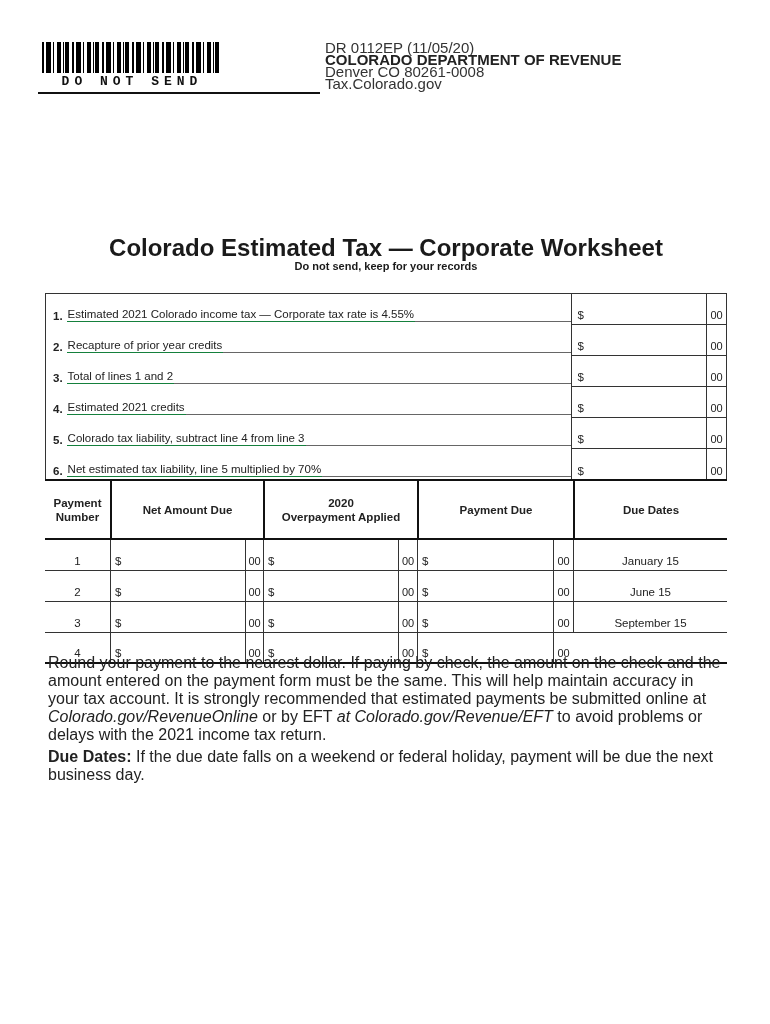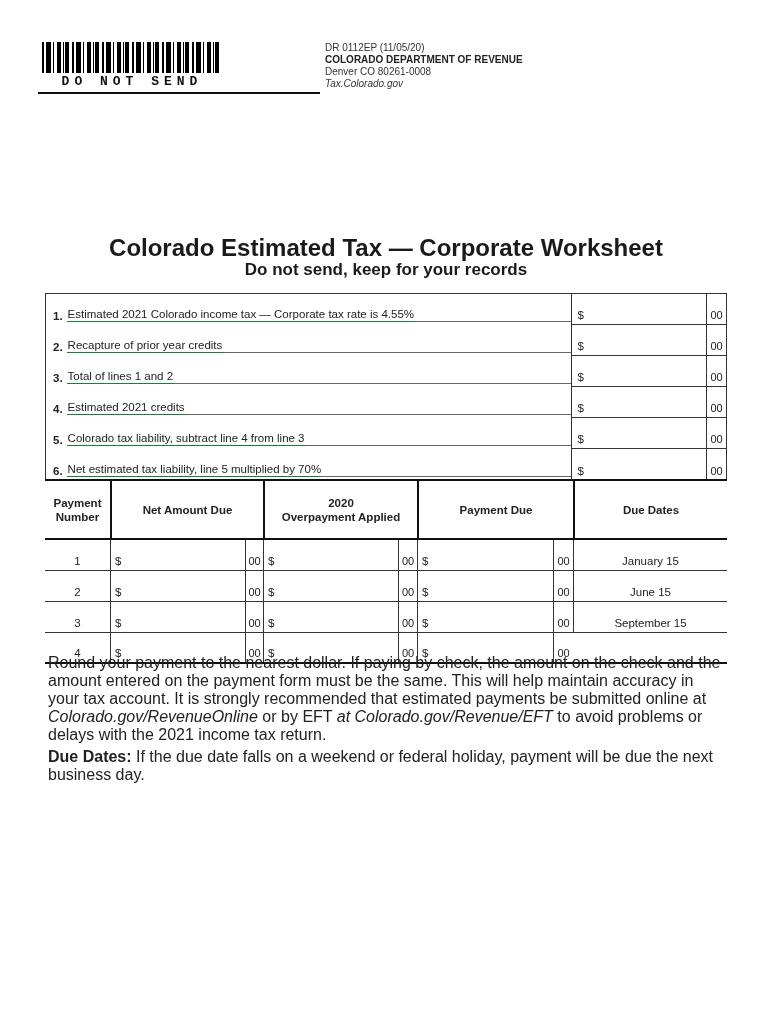--- a/index.html
+++ b/index.html
@@ -24,29 +24,29 @@
   }
   .barcode-label {
     margin-left:4px; width:180px; text-align:center;
     font-family:"Liberation Mono","DejaVu Sans Mono",monospace;
     font-weight:bold; font-size:13px; letter-spacing:5px; color:#111;
     padding-top:1px;
   }
   .barcode-rule { margin-top:3px; width:282px; height:2px; background:#111; }
 
   
-  .agency { position:absolute; left:325px; top:42px; font-size:10px; line-height:12px; color:#333; }
+  .agency { position:absolute; left:325px; top:42px; font-size:15px; line-height:12px; color:#333; }
   .agency .bold { font-weight:bold; color:#222; }
-  .agency .italic { font-style:italic; }
+  .agency .italic { }
 
   
   .title { position:absolute; left:45px; top:234px; width:682px; text-align:center;
            font-size:24px; font-weight:bold; color:#1a1a1a; }
   .subtitle { position:absolute; left:45px; top:260px; width:682px; text-align:center;
-              font-size:17px; font-weight:bold; color:#1a1a1a; }
+              font-size:11px; font-weight:bold; color:#1a1a1a; }
 
   
   .ws { position:absolute; left:45px; top:293px; width:682px;
         border:1px solid #333; border-bottom:none; font-size:11.5px; }
   .ws-row { display:flex; height:31px; }
   .ws-label { width:527px; display:flex; align-items:flex-end;
               padding:0 0 3px 7px; }
   .ws-num { font-weight:bold; margin-right:4px; white-space:nowrap; }
   .ws-text { border-bottom:1px solid #15803d; white-space:nowrap; padding:0 1px 1px 1px; }
   .ws-fillline { flex:1; border-bottom:1px solid #666; height:100%; }

